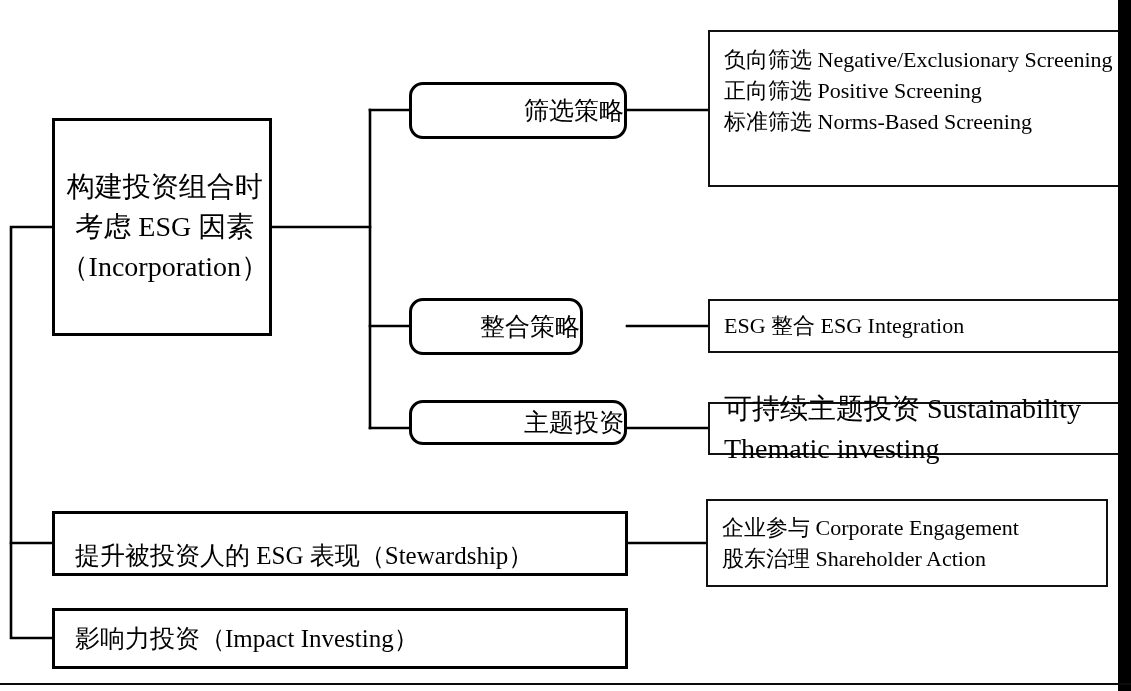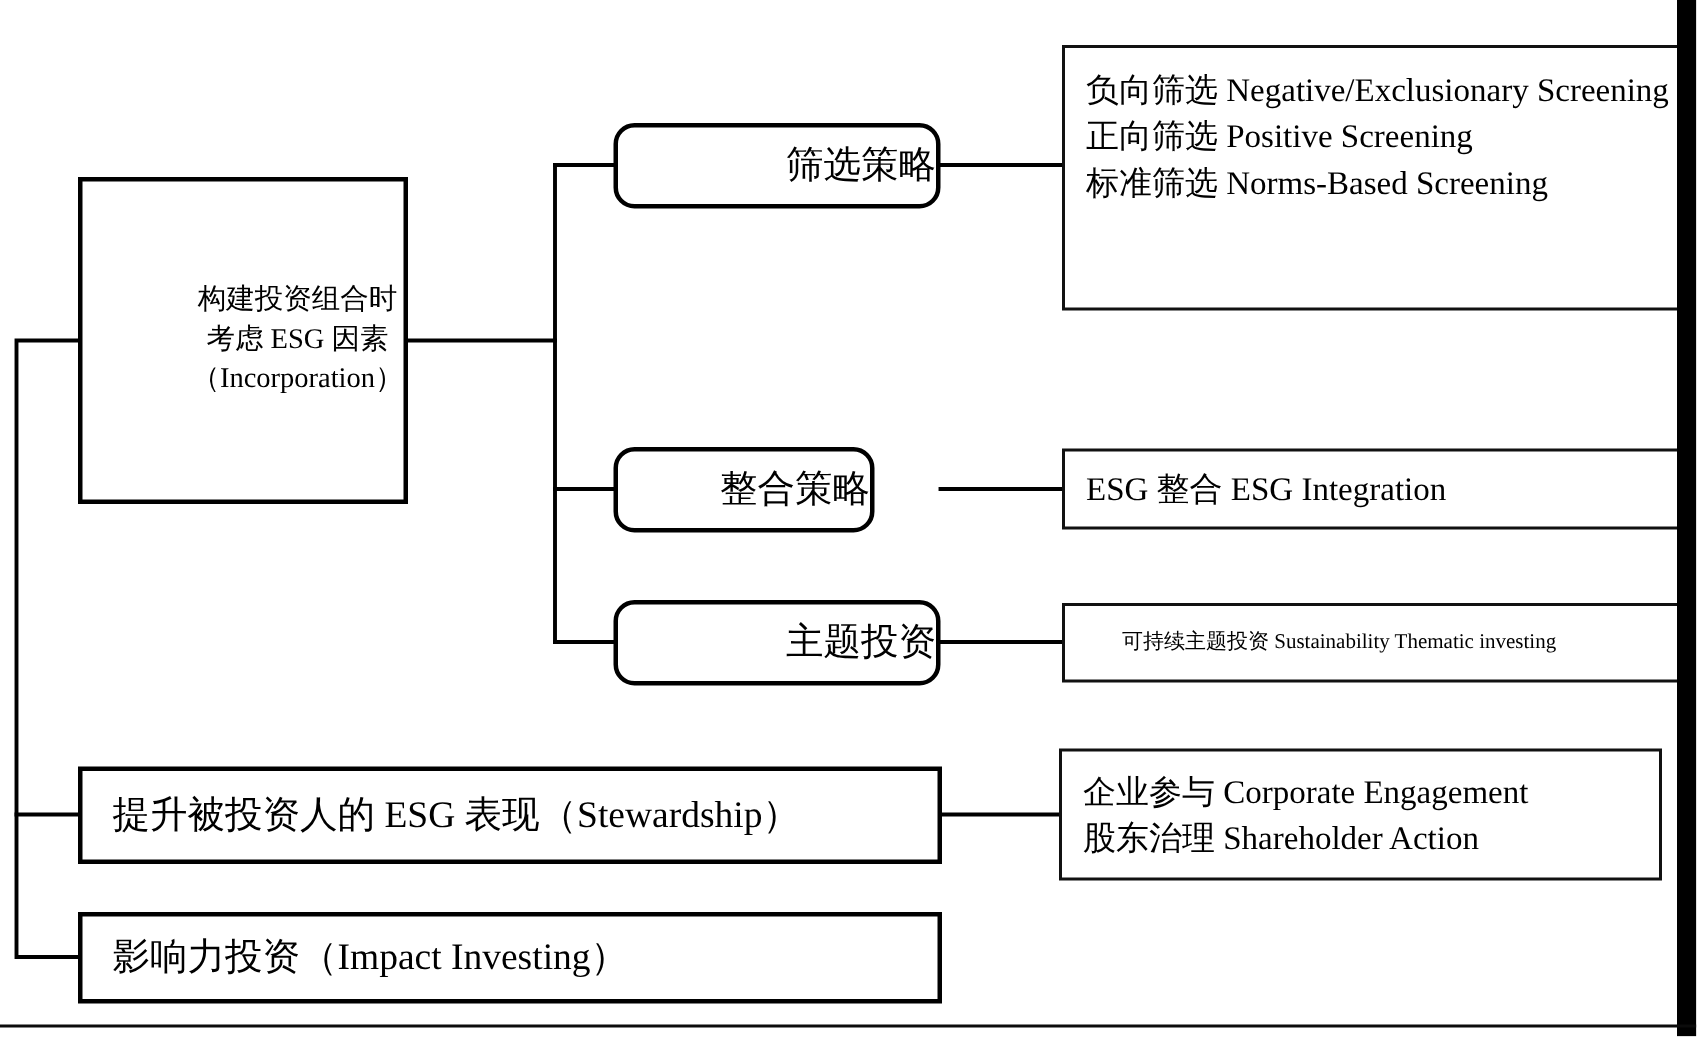--- a/index.html
+++ b/index.html
@@ -65,24 +65,24 @@
     border-radius: 14px;
   }
   
   .box-thin {
     border: 2px solid #111111;
   }
   .txt {
     line-height: 1.42;
     white-space: pre-line;
   }
-  .t-root   { font-size: 19px; }
+  .t-root   { font-size: 28px; }
   .t-stage  { font-size: 25px; }
   .t-detail { font-size: 22px; padding-left: 14px; }
-  .t-detail-sm { font-size: 14px; padding-left: 14px; margin-left: 24px; }
+  .t-detail-sm { font-size: 28px; padding-left: 14px; }
   .t-wide   { font-size: 25px; padding-left: 20px; }
 </style>
 </head>
 <body>
 
 <div id="canvas">
 
   <svg id="connectors" viewBox="0 0 1131 691" xmlns="http://www.w3.org/2000/svg">
     <g stroke="#000000" stroke-width="2.6" fill="none" stroke-linecap="square">
 
@@ -111,44 +111,44 @@
   </div>
 
   <div class="node center box-round" style="left:409px; top:82px; width:218px; height:57px;">
     <span class="txt t-stage">筛选策略</span>
   </div>
 
   <div class="node center box-round" style="left:409px; top:298px; width:174px; height:57px;">
     <span class="txt t-stage">整合策略</span>
   </div>
 
-  <div class="node center box-round" style="left:409px; top:400px; width:218px; height:57px;">
+  <div class="node center box-round" style="left:409px; top:400px; width:218px; height:45px;">
     <span class="txt t-stage">主题投资</span>
   </div>
 
-  <div class="node left box-thin" style="left:708px; top:30px; width:412px; height:177px; align-items:flex-start;">
+  <div class="node left box-thin" style="left:708px; top:30px; width:412px; height:157px; align-items:flex-start;">
     <span class="txt t-detail" style="padding-top:12px;">负向筛选  Negative/Exclusionary Screening
 正向筛选  Positive Screening
 标准筛选  Norms-Based Screening</span>
   </div>
 
   <div class="node left box-thin" style="left:708px; top:299px; width:412px; height:54px;">
     <span class="txt t-detail">ESG 整合  ESG Integration</span>
   </div>
 
   <div class="node left box-thin" style="left:708px; top:402px; width:412px; height:53px;">
     <span class="txt t-detail-sm">可持续主题投资 Sustainability Thematic investing</span>
   </div>
 
   <div class="node left box-thin" style="left:706px; top:499px; width:402px; height:88px; align-items:flex-start;">
     <span class="txt t-detail" style="padding-top:11px;">企业参与  Corporate Engagement
 股东治理  Shareholder Action</span>
   </div>
 
-  <div class="node left box-thick" style="left:52px; top:511px; width:576px; height:65px;">
+  <div class="node left box-thick" style="left:52px; top:511px; width:576px; height:65px;align-items:flex-end;">
     <span class="txt t-wide">提升被投资人的 ESG 表现（Stewardship）</span>
   </div>
 
   <div class="node left box-thick" style="left:52px; top:608px; width:576px; height:61px;">
     <span class="txt t-wide">影响力投资（Impact Investing）</span>
   </div>
 
   <div class="frame-right"></div>
   <div class="frame-bottom"></div>
 

